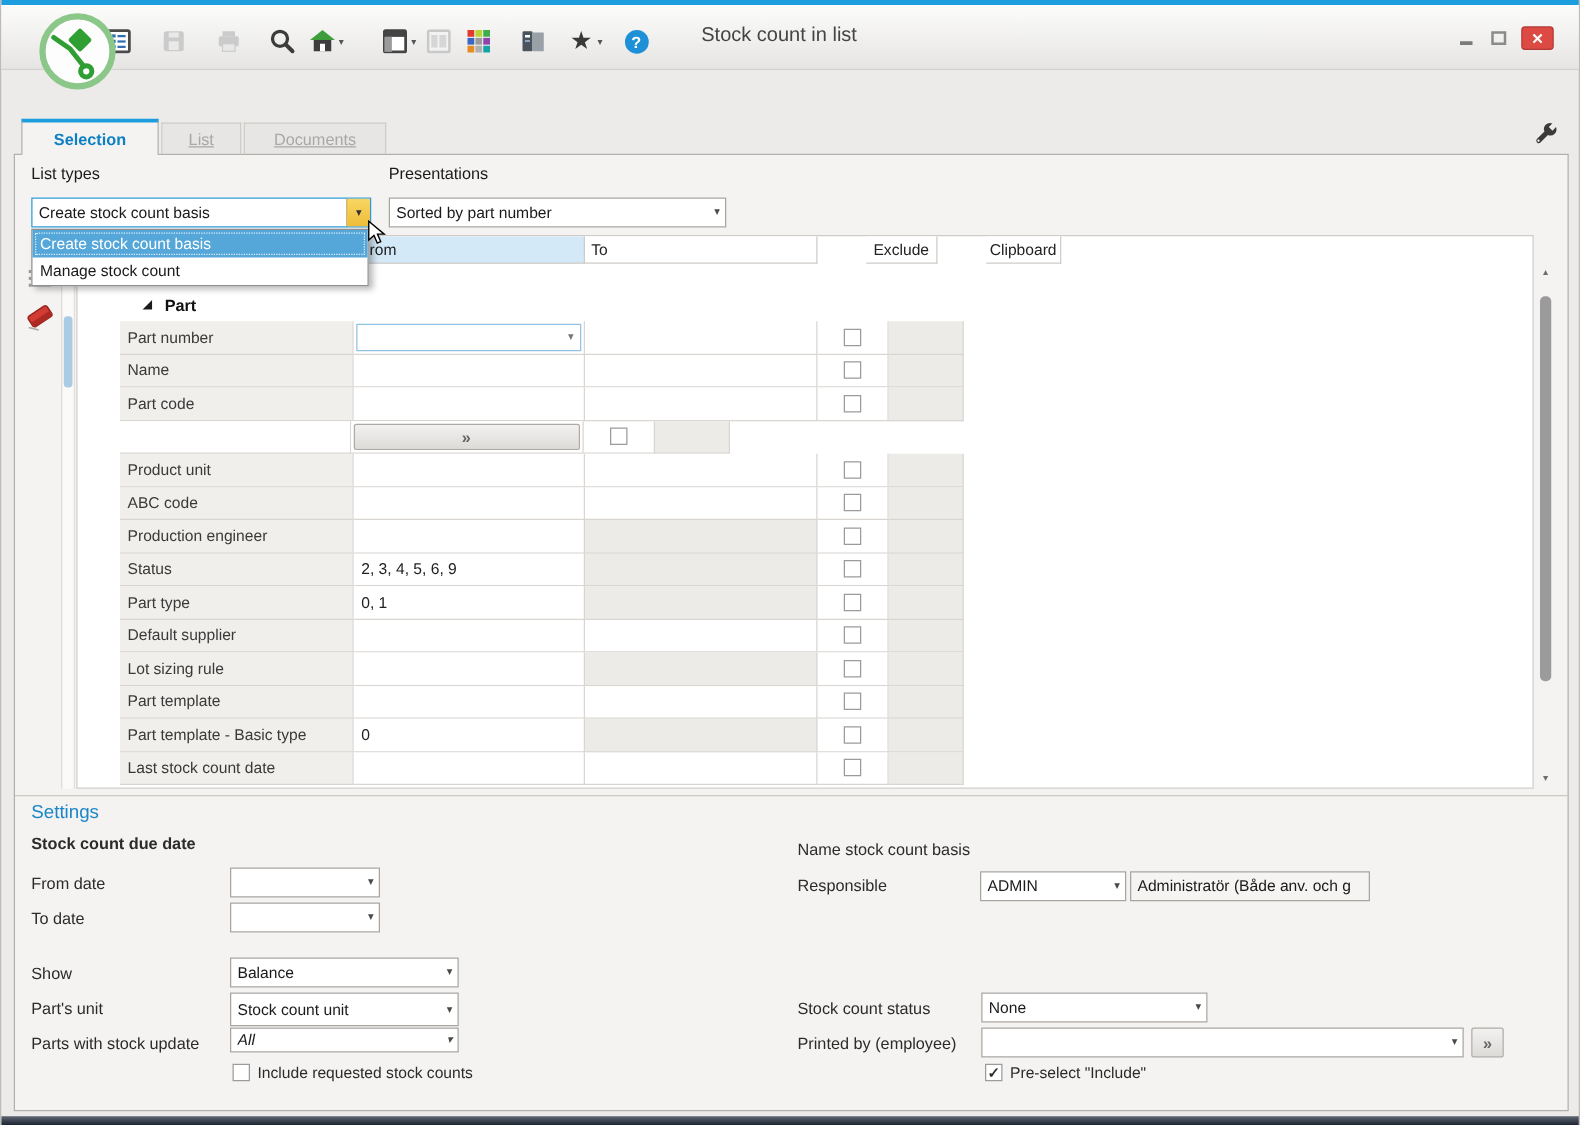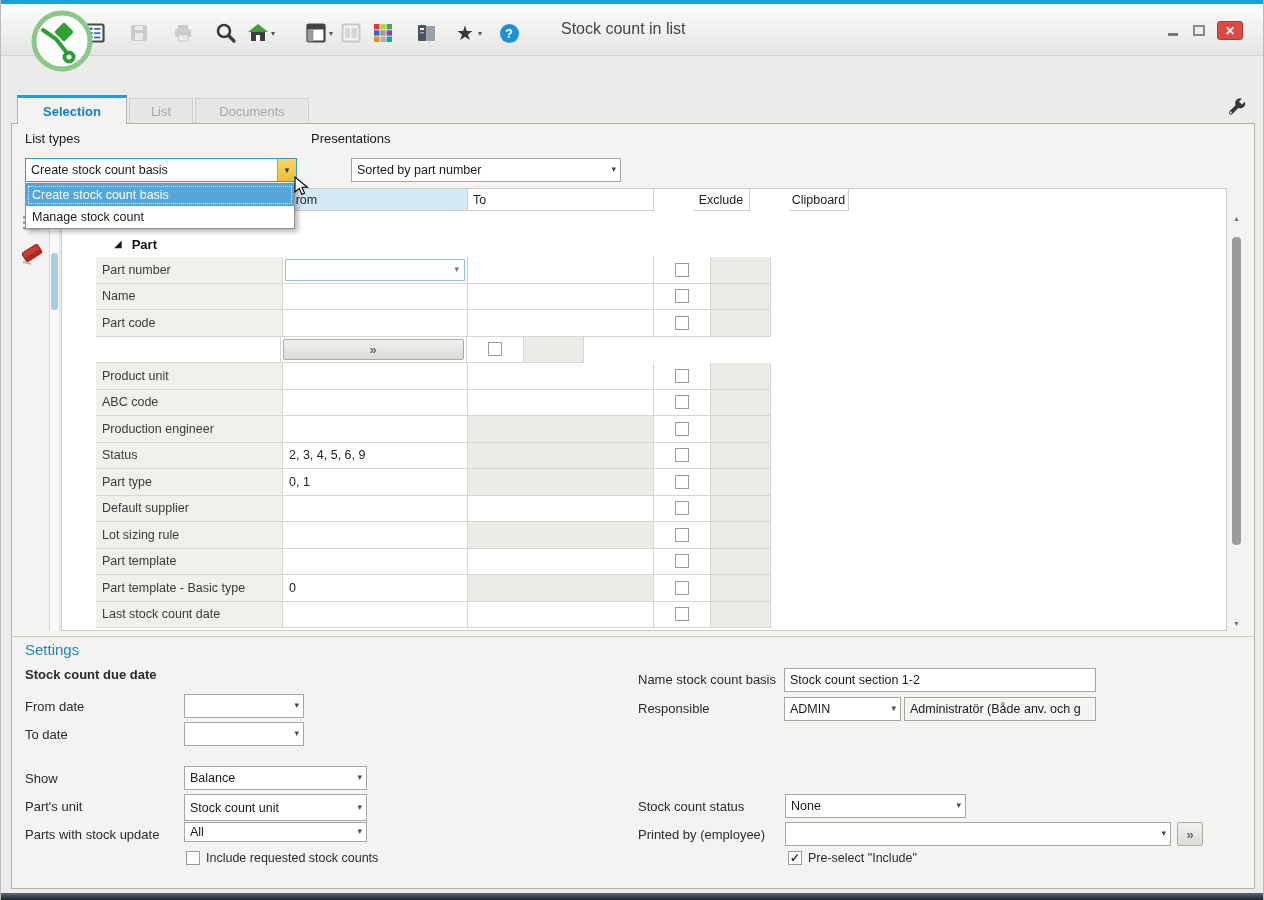--- a/index.html
+++ b/index.html
@@ -23,21 +23,21 @@
   .win-min::after{content:"";position:absolute;left:1px;bottom:2px;width:10px;height:3px;background:#7b7b7b;}
   .win-max{position:absolute;left:1192px;top:21px;width:12px;height:11px;border:2px solid #8a8a8a;background:transparent;}
   .win-close{position:absolute;left:1216px;top:17px;width:26px;height:19px;background:#dd4a43;border:1px solid #b03a35;
              border-radius:3px;color:#fff;font-size:12px;font-weight:bold;display:flex;align-items:center;justify-content:center;}
 
   
   .panel{position:absolute;left:10px;top:123px;width:1244px;height:766px;background:#f4f3f1;border:1px solid #b3b0ac;z-index:1;}
   .tab{position:absolute;display:flex;align-items:center;justify-content:center;font-size:13px;}
   .tab.active{left:16px;top:95px;width:110px;height:29px;background:#f4f3f1;border:1px solid #b3b0ac;border-bottom:none;
               border-top:3px solid #1b9dde;color:#0d7fc4;font-weight:bold;z-index:3;}
-  .tab.disabled{top:98px;height:25px;background:#e8e6e4;border:1px solid #cfccc9;border-bottom:none;color:#a8a8a8;z-index:0;}
+  .tab.disabled{top:98px;height:25px;background:#e8e6e4;border:1px solid #cfccc9;border-bottom:none;color:#a8a8a8;z-index:0;text-decoration:underline;}
   .wrench{position:absolute;left:1224px;top:96px;width:22px;height:22px;z-index:2;}
 
   .sec-label{position:absolute;font-size:13px;font-weight:normal;color:#1a1a1a;z-index:2;}
 
   
   .combo{position:absolute;background:#fff;border:1px solid #a8a5a1;z-index:2;}
   .combo .val{position:absolute;left:5px;top:0;right:18px;height:100%;display:flex;align-items:center;
               font-size:12.5px;color:#1a1a1a;white-space:nowrap;overflow:hidden;}
   .combo .arr{position:absolute;right:4px;top:50%;transform:translateY(-54%);font-size:9px;color:#4a4a4a;line-height:9px;}
   .combo.focus{border:1px solid #2f9cd9;}
@@ -222,21 +222,21 @@
 
   <div class="sec-label" style="left:24px;top:131px;">List types</div>
   <div class="sec-label" style="left:310px;top:131px;">Presentations</div>
 
   <div class="combo focus" style="left:24px;top:158px;width:272px;height:24px;">
     <span class="val">Create stock count basis</span>
     <span class="ybtn">
         <span>▾</span>
       </span>
   </div>
-  <div class="combo" style="left:310px;top:158px;width:270px;height:24px;margin-left:40px;">
+  <div class="combo" style="left:310px;top:158px;width:270px;height:24px;">
     <span class="val">Sorted by part number</span>
     <span class="arr">▾</span>
   </div>
 
   <div class="rail-icon" style="left:21px;top:214px;width:20px;height:18px;">
     <svg width="20" height="18" viewBox="0 0 20 18">
       <rect x="1" y="2" width="18" height="2.4" fill="#9a9a9a"></rect>
         <rect x="1" y="7.5" width="18" height="2.4" fill="#9a9a9a"></rect>
         <rect x="1" y="13" width="18" height="2.4" fill="#9a9a9a"></rect>
     </svg>
@@ -463,32 +463,31 @@
     <span class="arr">▾</span>
   </div>
 
   <div class="flabel" style="left:24px;top:799px;">Part's unit</div>
   <div class="combo" style="left:183px;top:794px;width:183px;height:27px;">
     <span class="val">Stock count unit</span>
     <span class="arr">▾</span>
   </div>
 
   <div class="flabel" style="left:24px;top:827px;">Parts with stock update</div>
-  <div class="combo" style="left:183px;top:822px;width:183px;height:20px;">
+  <div class="combo" style="left:183px;top:822px;width:183px;height:20px;font-style:italic;">
     <span class="val">All</span>
     <span class="arr">▾</span>
   </div>
 
   <div class="chkrow" style="left:185px;top:851px;">
     <span class="cb"></span>
     <span>Include requested stock counts</span>
   </div>
 
   <div class="flabel" style="left:637px;top:672px;">Name stock count basis</div>
-  <div class="textbox" style="left:783px;top:668px;width:312px;height:24px;">Stock count section 1-2</div>
 
   <div class="flabel" style="left:637px;top:701px;">Responsible</div>
   <div class="combo" style="left:783px;top:697px;width:117px;height:24px;">
     <span class="val">ADMIN</span>
     <span class="arr">▾</span>
   </div>
   <div class="textbox ro" style="left:903px;top:697px;width:192px;height:24px;">Administratör (Både anv. och g</div>
 
   <div class="flabel" style="left:637px;top:799px;">Stock count status</div>
   <div class="combo" style="left:784px;top:794px;width:181px;height:24px;">

